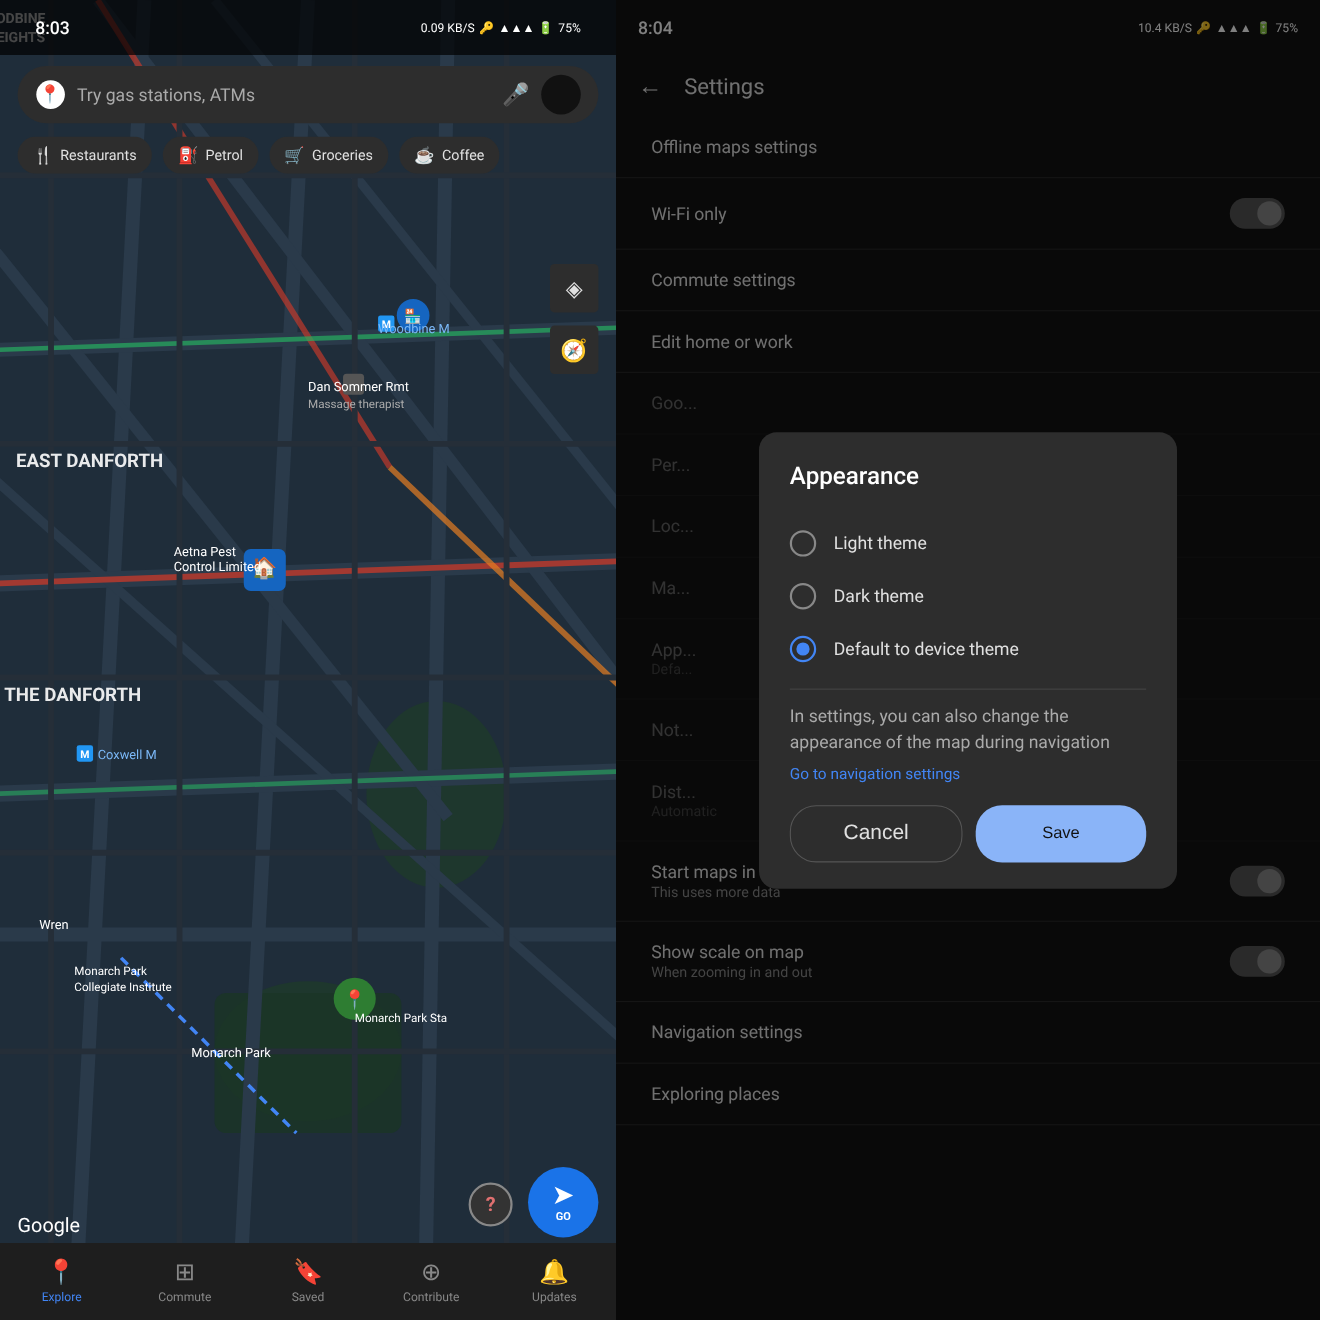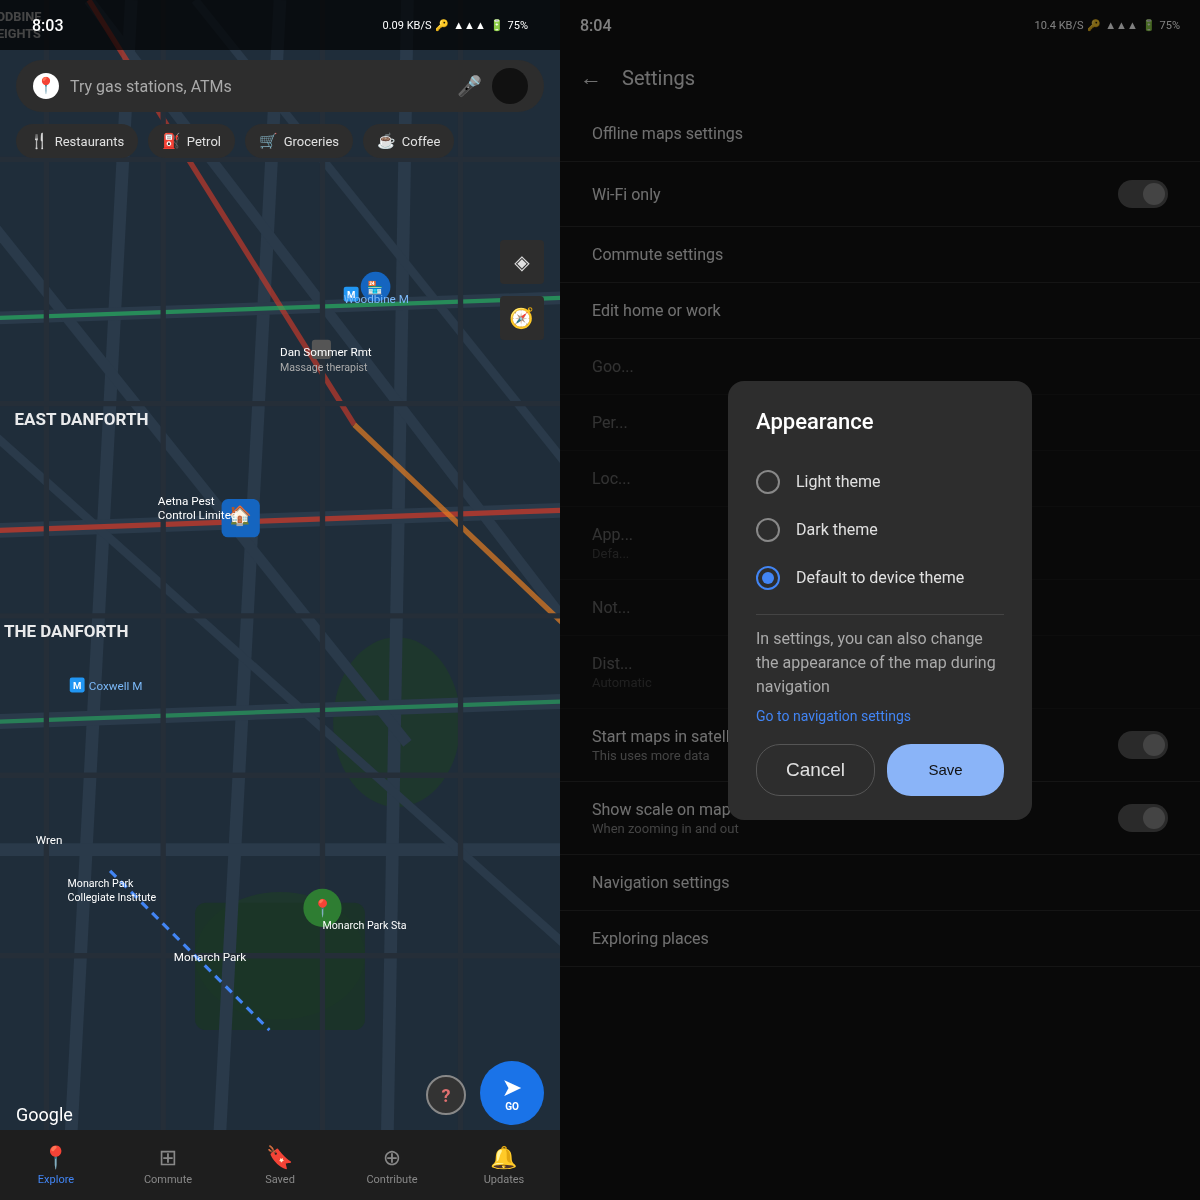--- a/index.html
+++ b/index.html
@@ -333,21 +333,21 @@
       background: rgba(0,0,0,0.5);
       z-index: 300;
       display: flex;
       align-items: center;
       justify-content: center;
     }
     .dialog {
       background: #2d2d2d;
       border-radius: 16px;
       padding: 28px 28px 24px;
-      width: 304px;
+      width: 380px;
       position: relative;
     }
     .dialog-title {
       color: white;
       font-size: 22px;
       font-weight: 500;
       margin-bottom: 24px;
     }
     .radio-option {
       display: flex;
@@ -635,20 +635,23 @@
     <div class="settings-item blurred">
       <span class="settings-item-label">Goo...</span>
     </div>
     <div class="settings-item blurred">
       <span class="settings-item-label">Per...</span>
     </div>
     <div class="settings-item blurred">
       <span class="settings-item-label">Loc...</span>
     </div>
     <div class="settings-item blurred">
+      <span class="settings-item-label">Ma...</span>
+    </div>
+    <div class="settings-item blurred">
       <div>
         <div class="settings-item-label">App...</div>
         <div class="settings-item-sublabel">Defa...</div>
       </div>
     </div>
     <div class="settings-item blurred">
       <span class="settings-item-label">Not...</span>
     </div>
     <div class="settings-item blurred">
       <div>

